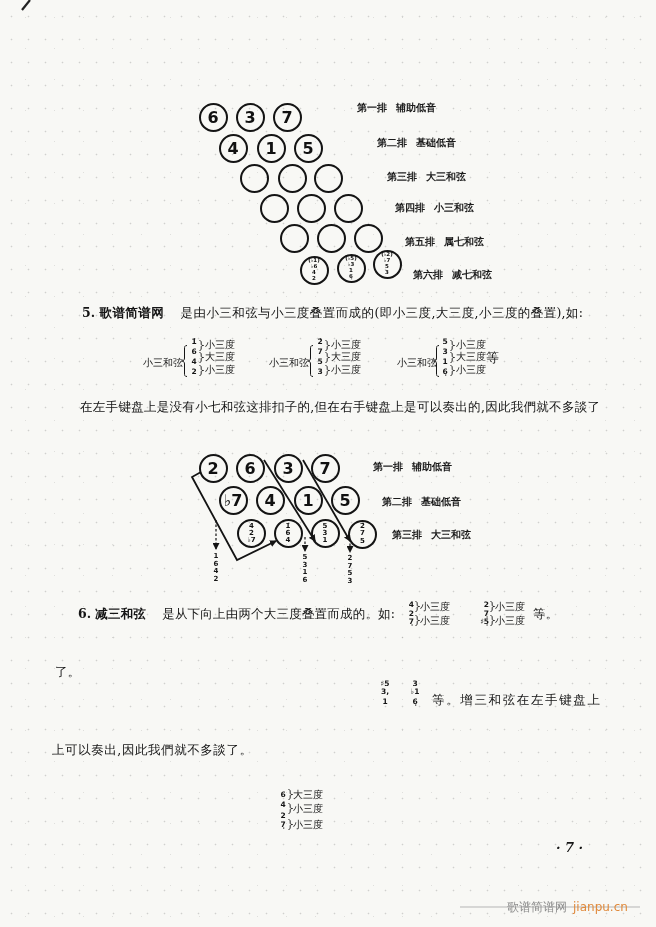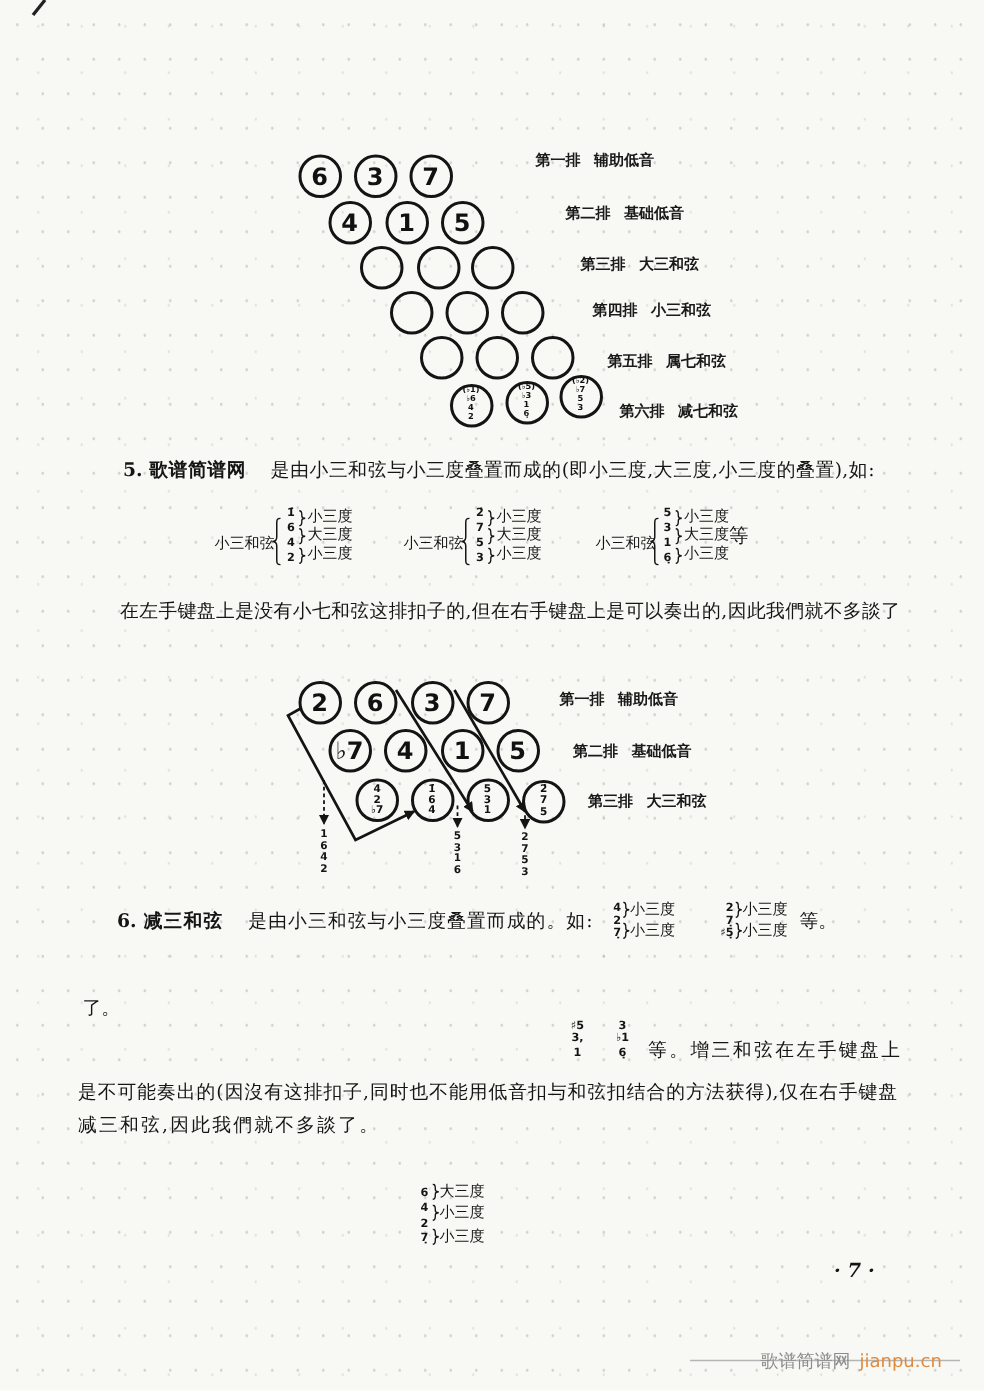--- a/index.html
+++ b/index.html
@@ -285,21 +285,21 @@
       <span>6</span>
     </div>
     <div class="vdig" style="left:345px;top:555px">
       <span>2</span>
       <span>7</span>
       <span>5</span>
       <span>3</span>
     </div>
   </div>
 
-  <div class="txt" style="left:78px;top:606px;width:317px"><span class="b">6.</span> <span class="b">减三和弦</span><span class="gap"></span><span>是由小三和弦与小三度叠置而成的。如:</span></div>
+  <div class="txt" style="left:78px;top:606px;width:317px"><span class="b">6.</span> <span class="b">减三和弦</span><span class="gap"></span><span>是从下向上由两个大三度叠置而成的。如:</span></div>
 
   <div class="chord" style="left:402px;top:598px;width:60px;height:32px">
     <span class="dig" style="left:0;top:3px;width:12px;text-align:right">4</span>
     <span class="dig" style="left:0;top:12px;width:12px;text-align:right">2</span>
     <span class="dig" style="left:0;top:20px;width:12px;text-align:right">7̣</span>
     <svg style="left:13px;top:3px" width="5" height="11" viewBox="0 0 5 11">
         <path d="M0.5 0.5 C2 0.5 2.2 1.5 2.2 3 L2.2 4 C2.2 5 3 5.5 4.5 5.5 C3 5.5 2.2 6 2.2 7 L2.2 8 C2.2 9.5 2 10.5 0.5 10.5" fill="none" stroke="#151515" stroke-width="0.9"></path>
       </svg>
     <svg style="left:13px;top:17px" width="5" height="11" viewBox="0 0 5 11">
         <path d="M0.5 0.5 C2 0.5 2.2 1.5 2.2 3 L2.2 4 C2.2 5 3 5.5 4.5 5.5 C3 5.5 2.2 6 2.2 7 L2.2 8 C2.2 9.5 2 10.5 0.5 10.5" fill="none" stroke="#151515" stroke-width="0.9"></path>
@@ -330,22 +330,21 @@
     <span class="dig" style="left:0;top:10px;width:16px">3,</span>
     <span class="dig" style="left:0;top:20px;width:16px">1</span>
   </div>
   <div class="chord" style="left:407px;top:678px;width:18px;height:30px">
     <span class="dig" style="left:0;top:2px;width:16px">3</span>
     <span class="dig" style="left:0;top:10px;width:16px">♭1</span>
     <span class="dig" style="left:0;top:20px;width:16px">6̣</span>
   </div>
   <div class="txt" style="left:432px;top:692px;width:168px">等。增三和弦在左手键盘上</div>
 
-  <div class="txt" style="left:52px;top:720px;width:546px">是不可能奏出的(因沒有这排扣子,同时也不能用低音扣与和弦扣结合的方法获得),仅在右手键盘</div>
-  <div class="txt" style="left:52px;top:742px;width:200px">减三和弦,因此我們就不多談了。</div>
+  <div class="txt" style="left:52px;top:742px;width:200px">上可以奏出,因此我們就不多談了。</div>
 
 
   <div class="chord" style="left:277px;top:788px;width:60px;height:44px">
     <span class="dig" style="left:0;top:3px;width:12px">6</span>
     <span class="dig" style="left:0;top:13px;width:12px">4</span>
     <span class="dig" style="left:0;top:24px;width:12px">2</span>
     <span class="dig" style="left:0;top:33px;width:12px">7̣</span>
     <svg style="left:11px;top:1px" width="5" height="11" viewBox="0 0 5 11">
         <path d="M0.5 0.5 C2 0.5 2.2 1.5 2.2 3 L2.2 4 C2.2 5 3 5.5 4.5 5.5 C3 5.5 2.2 6 2.2 7 L2.2 8 C2.2 9.5 2 10.5 0.5 10.5" fill="none" stroke="#151515" stroke-width="0.9"></path>
       </svg>

